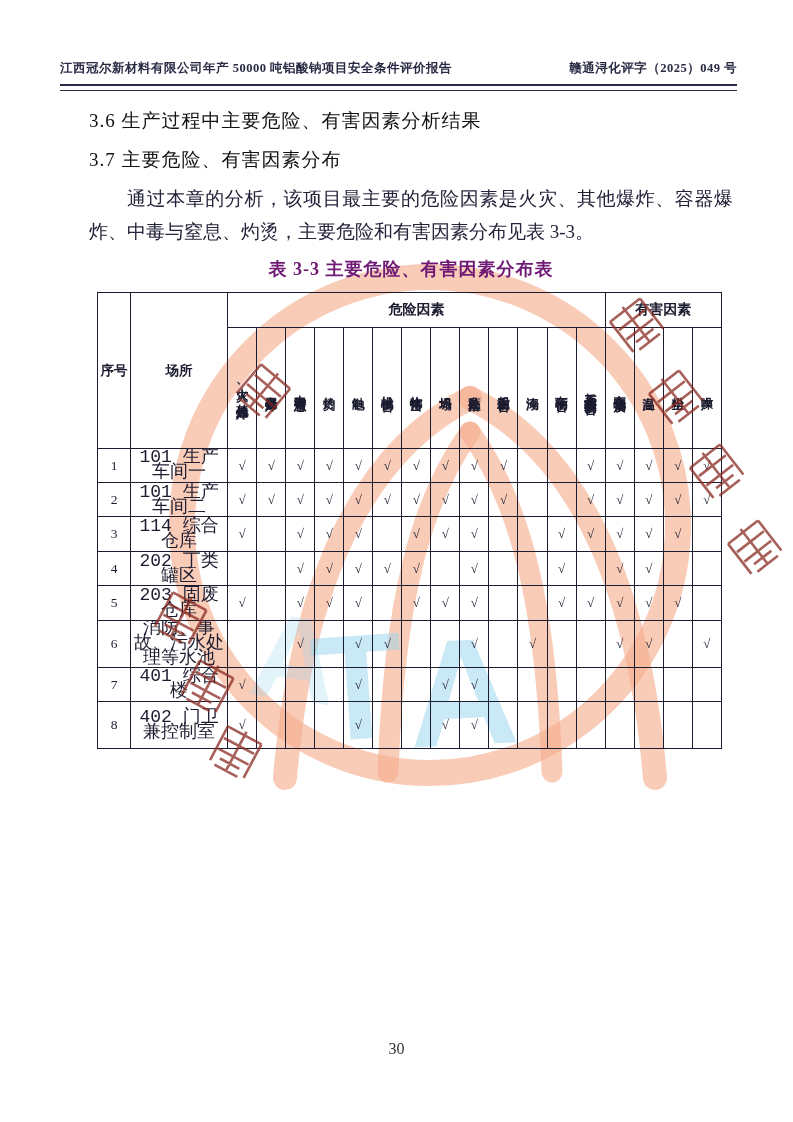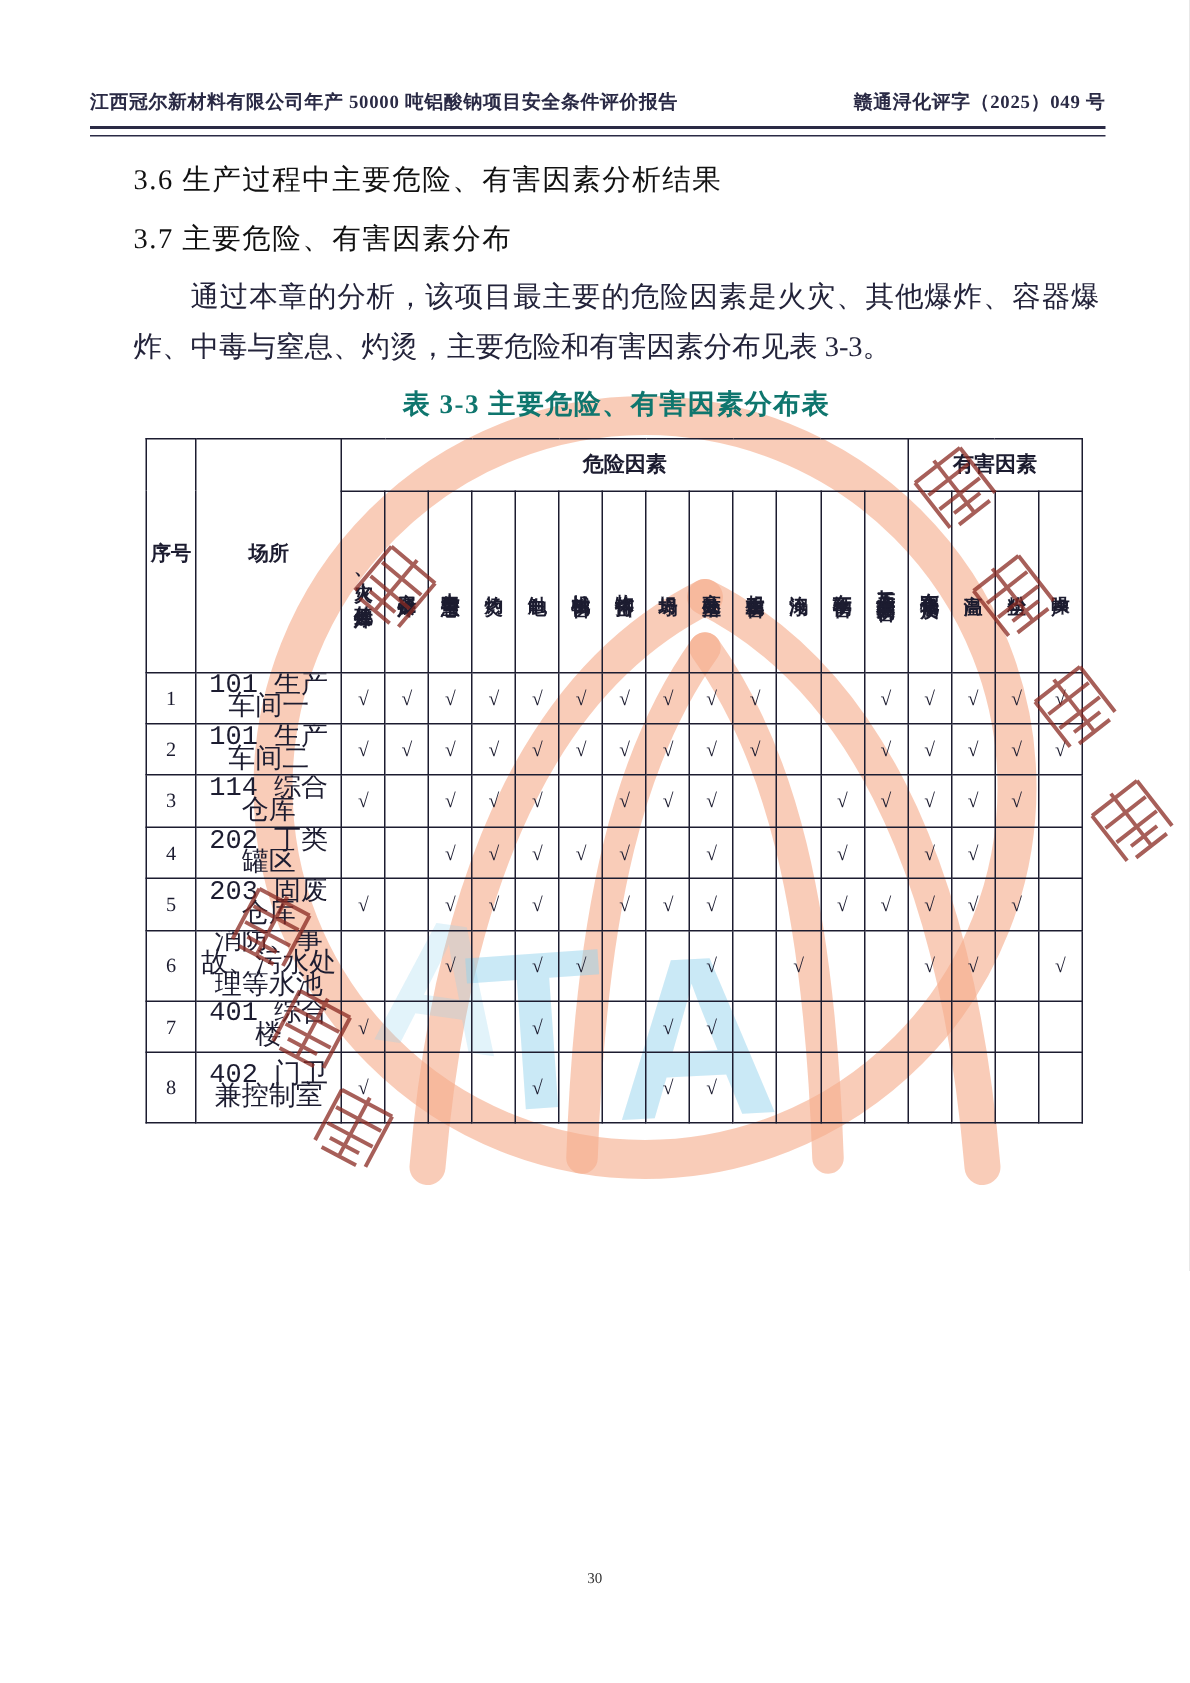--- a/index.html
+++ b/index.html
@@ -40,21 +40,21 @@
   .main p{margin:0;}
   .indent{text-indent:2em;}
   h2.sec{
     font-size:19px;line-height:30px;margin:9px 0 7px 0;
     font-weight:normal;color:#111;
     font-family:"Liberation Serif","DejaVu Serif",serif;
     letter-spacing:1px;text-align:left;
   }
   .table-title{
     text-align:center;font-weight:bold;font-size:18px;
-    margin:4px 0 6px 0;letter-spacing:1px;color:#0f766e;
+    margin:4px 0 6px 0;letter-spacing:1px;color:#701a75;
   }
   table.factors{
     border-collapse:collapse;
     margin-left:8px;
     table-layout:fixed;
     width:625px;
     font-size:13.5px;
     color:#1c1c30;
   }
   table.factors th, table.factors td{
@@ -71,28 +71,28 @@
     font-weight:bold;font-size:12.5px;
   }
   th.vhead .vt{
     writing-mode:vertical-rl;
     text-orientation:upright;
     margin:0 auto;
     max-height:116px;
     line-height:14px;
     letter-spacing:1px;
   }
-  th.corner{font-family:Liberation Mono, monospace;font-weight:bold;font-size:13.5px;}
+  th.corner{font-family:Liberation Sans, sans-serif;font-weight:bold;font-size:13.5px;}
   td.seq{height:24px;font-size:13.5px;}
   td.place{font-size:18px;line-height:15px;padding:1px 1px;font-family:Liberation Mono, monospace;}
   td.chk{font-size:13px;}
   tr.tall td{height:46px;}
   .page-number{
     position:absolute;bottom:64px;left:0;width:100%;
-    text-align:center;font-size:10px;color:#333;z-index:2;
+    text-align:center;font-size:16px;color:#333;z-index:2;
   }
 </style>
 </head>
 <body>
 
 <div class="page">
 
   <div class="wm-back">
     <svg width="793" height="1122" viewBox="0 0 793 1122">
       <g fill="none" stroke="#f6ac8d" stroke-opacity="0.62" stroke-linecap="round">

